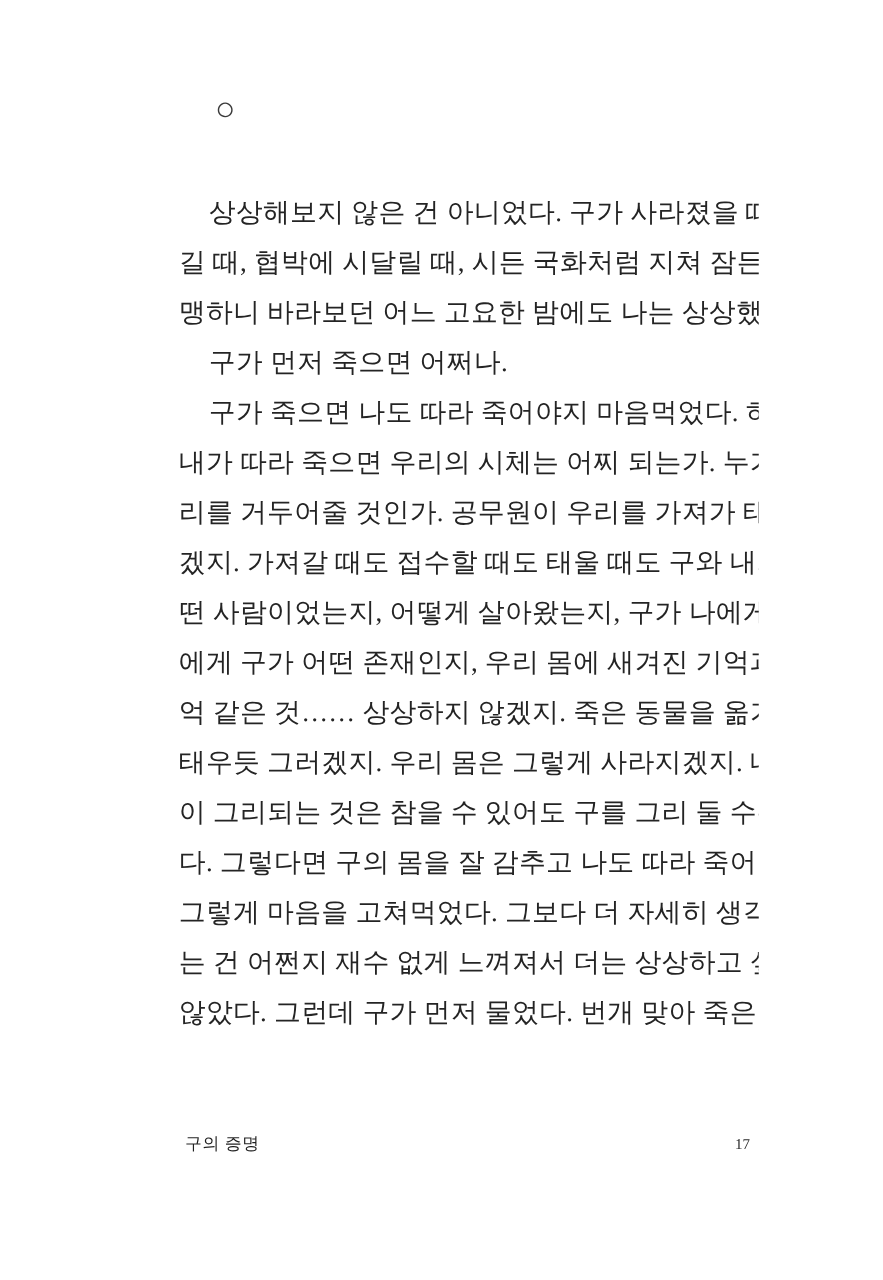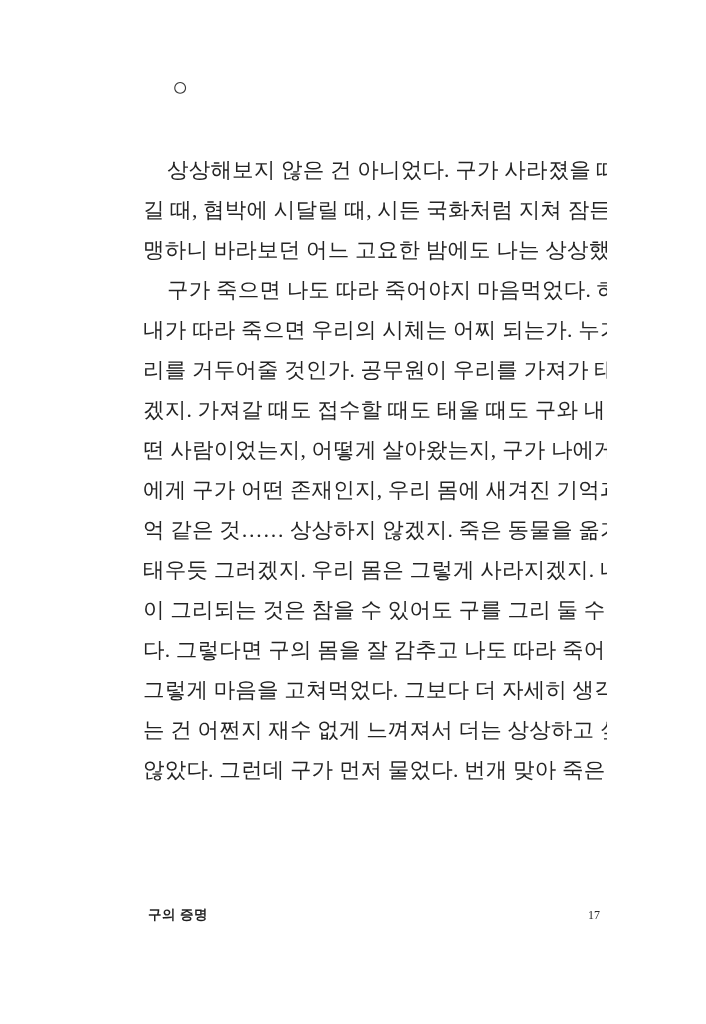--- a/index.html
+++ b/index.html
@@ -56,21 +56,21 @@
     position: absolute;
     left: 148px;
     top: 906px;
     width: 452px;
     display: flex;
     justify-content: space-between;
     align-items: baseline;
   }
   .running-title {
     font-size: 13.5px;
-    font-weight: 700;
+    font-weight: 400;
     letter-spacing: 0.5px;
     color: #1e1e1e;
   }
   .page-number {
     font-size: 12px;
     color: #2a2a2a;
   }
 </style>
 </head>
 <body>
@@ -80,20 +80,23 @@
   <div class="section-marker">○</div>
 
   <main class="text-block">
 
     <div class="para">
       <div class="line indent">상상해보지 않은 건 아니었다. 구가 사라졌을 때, 쫓</div>
       <div class="line">길 때, 협박에 시달릴 때, 시든 국화처럼 지쳐 잠든 구를</div>
       <div class="line end">맹하니 바라보던 어느 고요한 밤에도 나는 상상했었다.</div>
     </div>
 
+    <div class="para">
+      <div class="line indent end">구가 먼저 죽으면 어쩌나.</div>
+    </div>
 
     <div class="para">
       <div class="line indent">구가 죽으면 나도 따라 죽어야지 마음먹었다. 하지만</div>
       <div class="line">내가 따라 죽으면 우리의 시체는 어찌 되는가. 누가 우</div>
       <div class="line">리를 거두어줄 것인가. 공무원이 우리를 가져가 태우</div>
       <div class="line">겠지. 가져갈 때도 접수할 때도 태울 때도 구와 내가 어</div>
       <div class="line">떤 사람이었는지, 어떻게 살아왔는지, 구가 나에게, 나</div>
       <div class="line">에게 구가 어떤 존재인지, 우리 몸에 새겨진 기억과 추</div>
       <div class="line">억 같은 것…… 상상하지 않겠지. 죽은 동물을 옮기고</div>
       <div class="line">태우듯 그러겠지. 우리 몸은 그렇게 사라지겠지. 내 몸</div>

